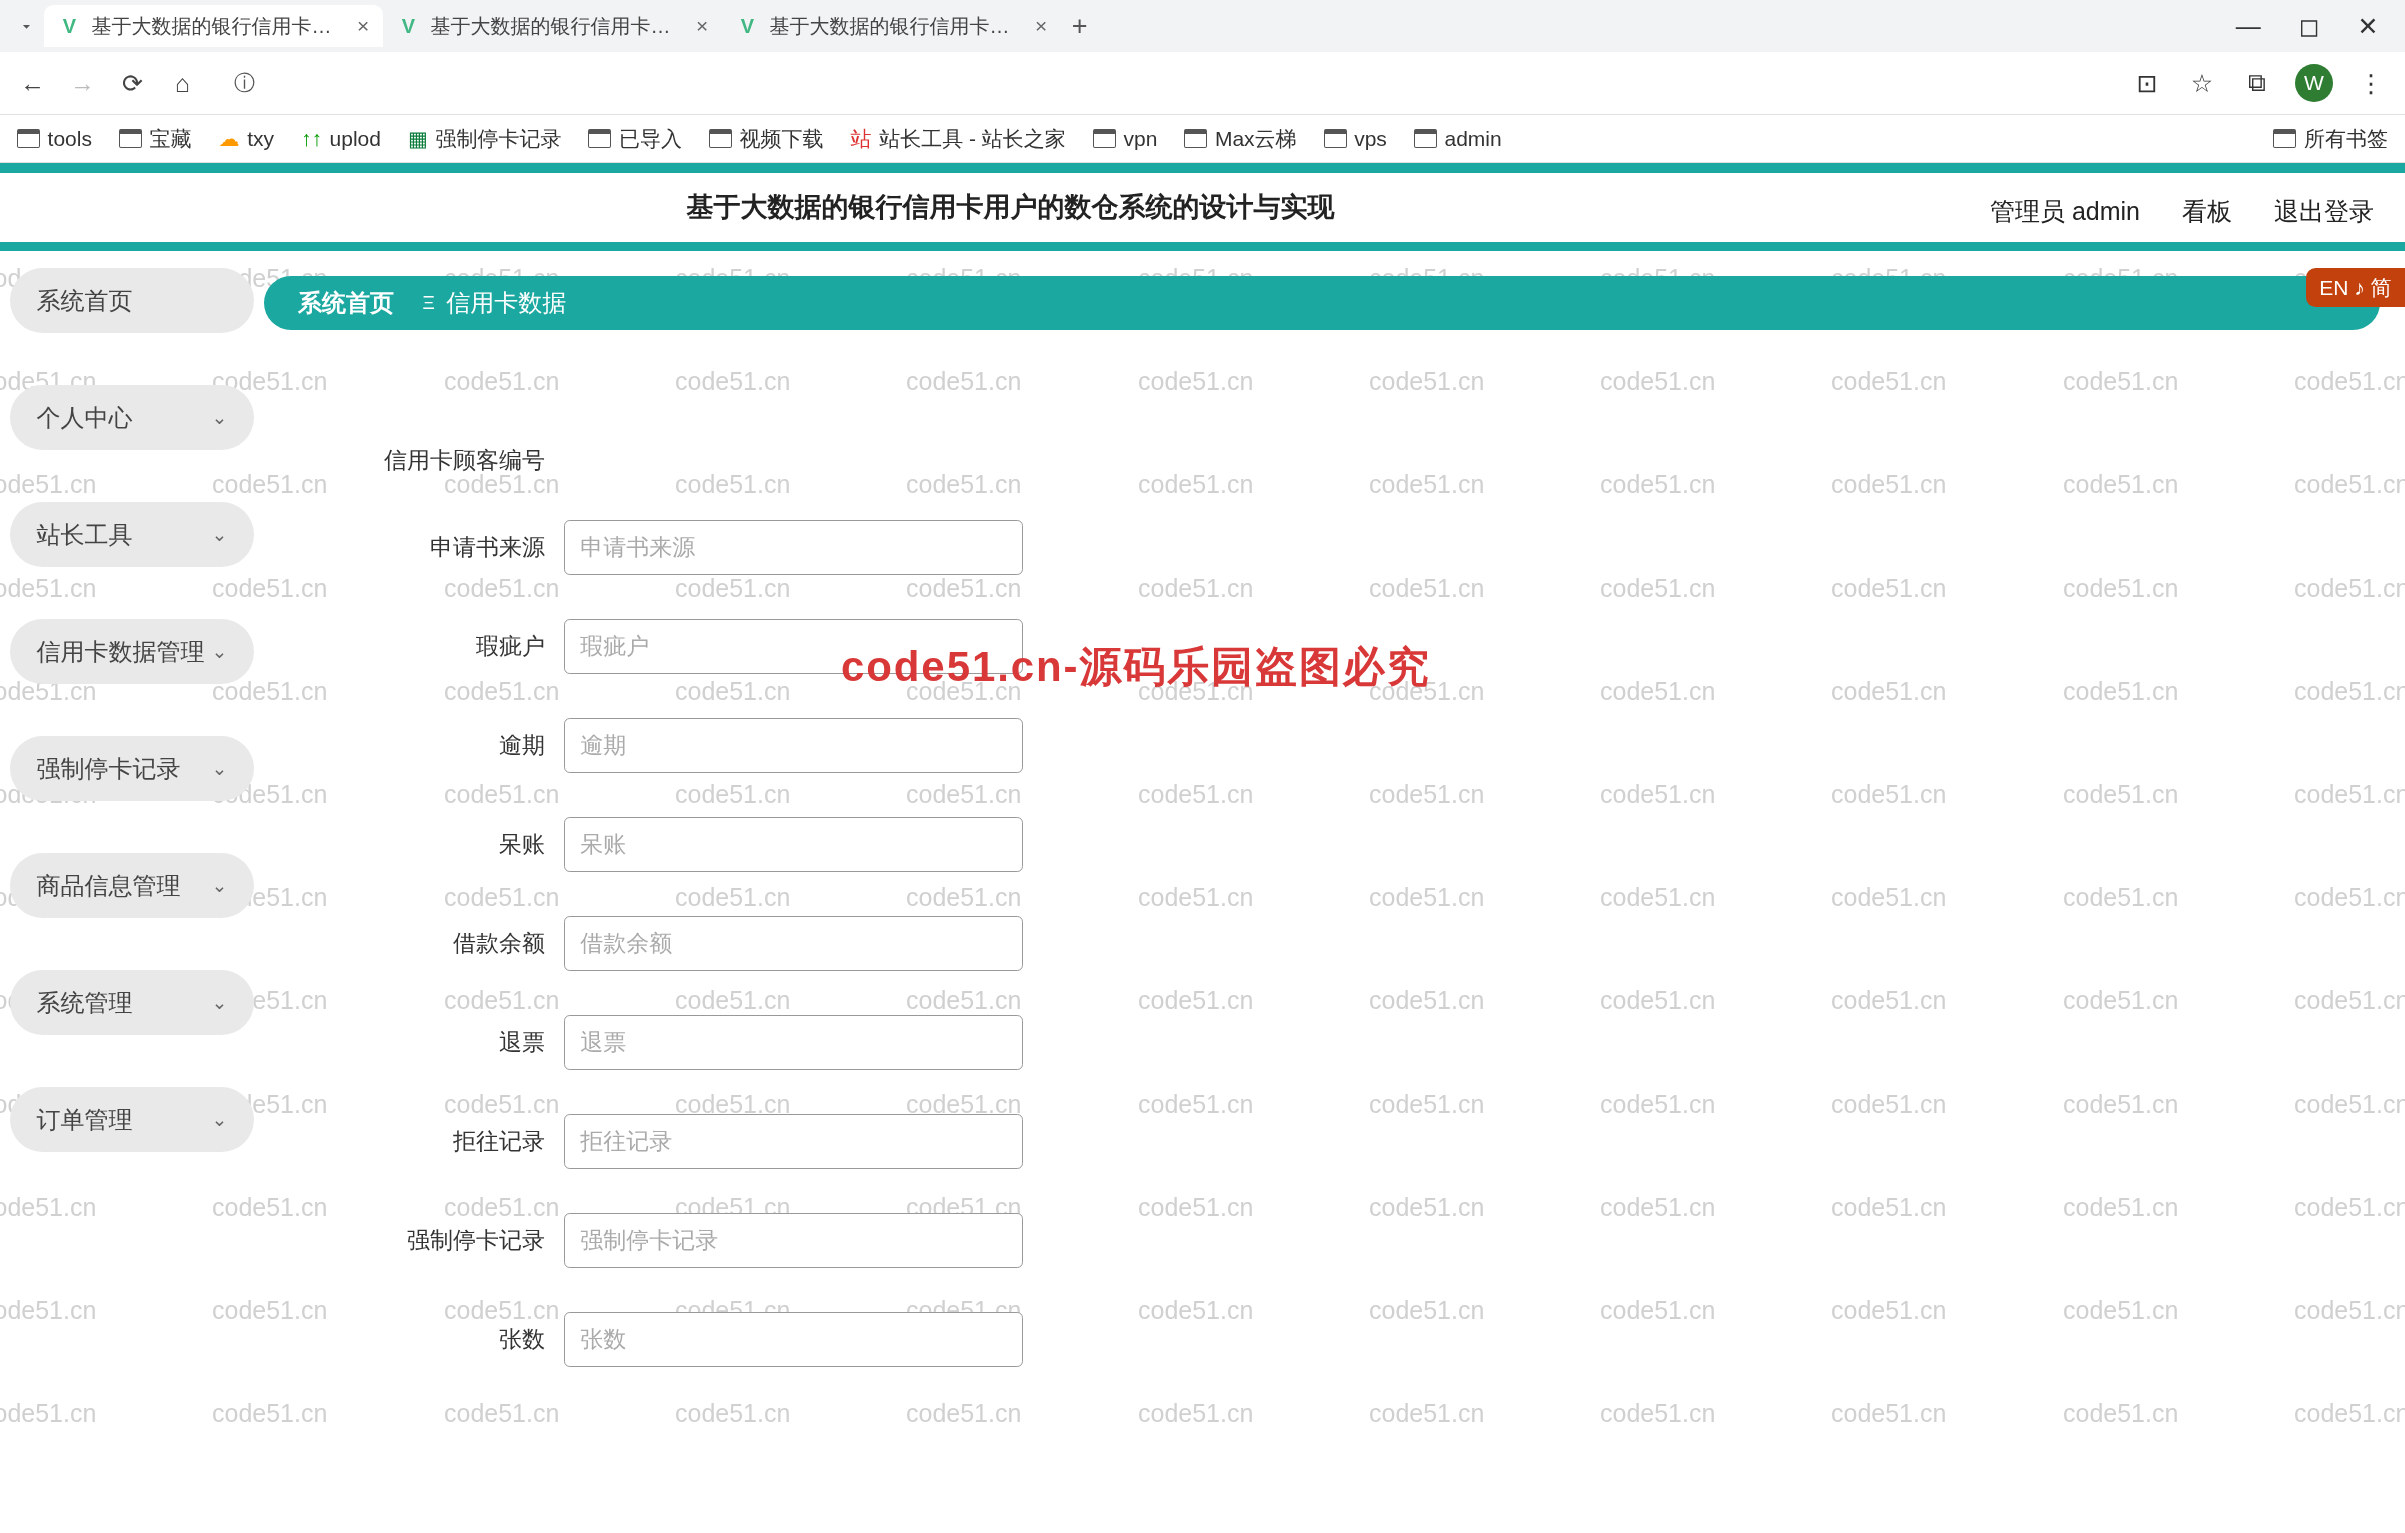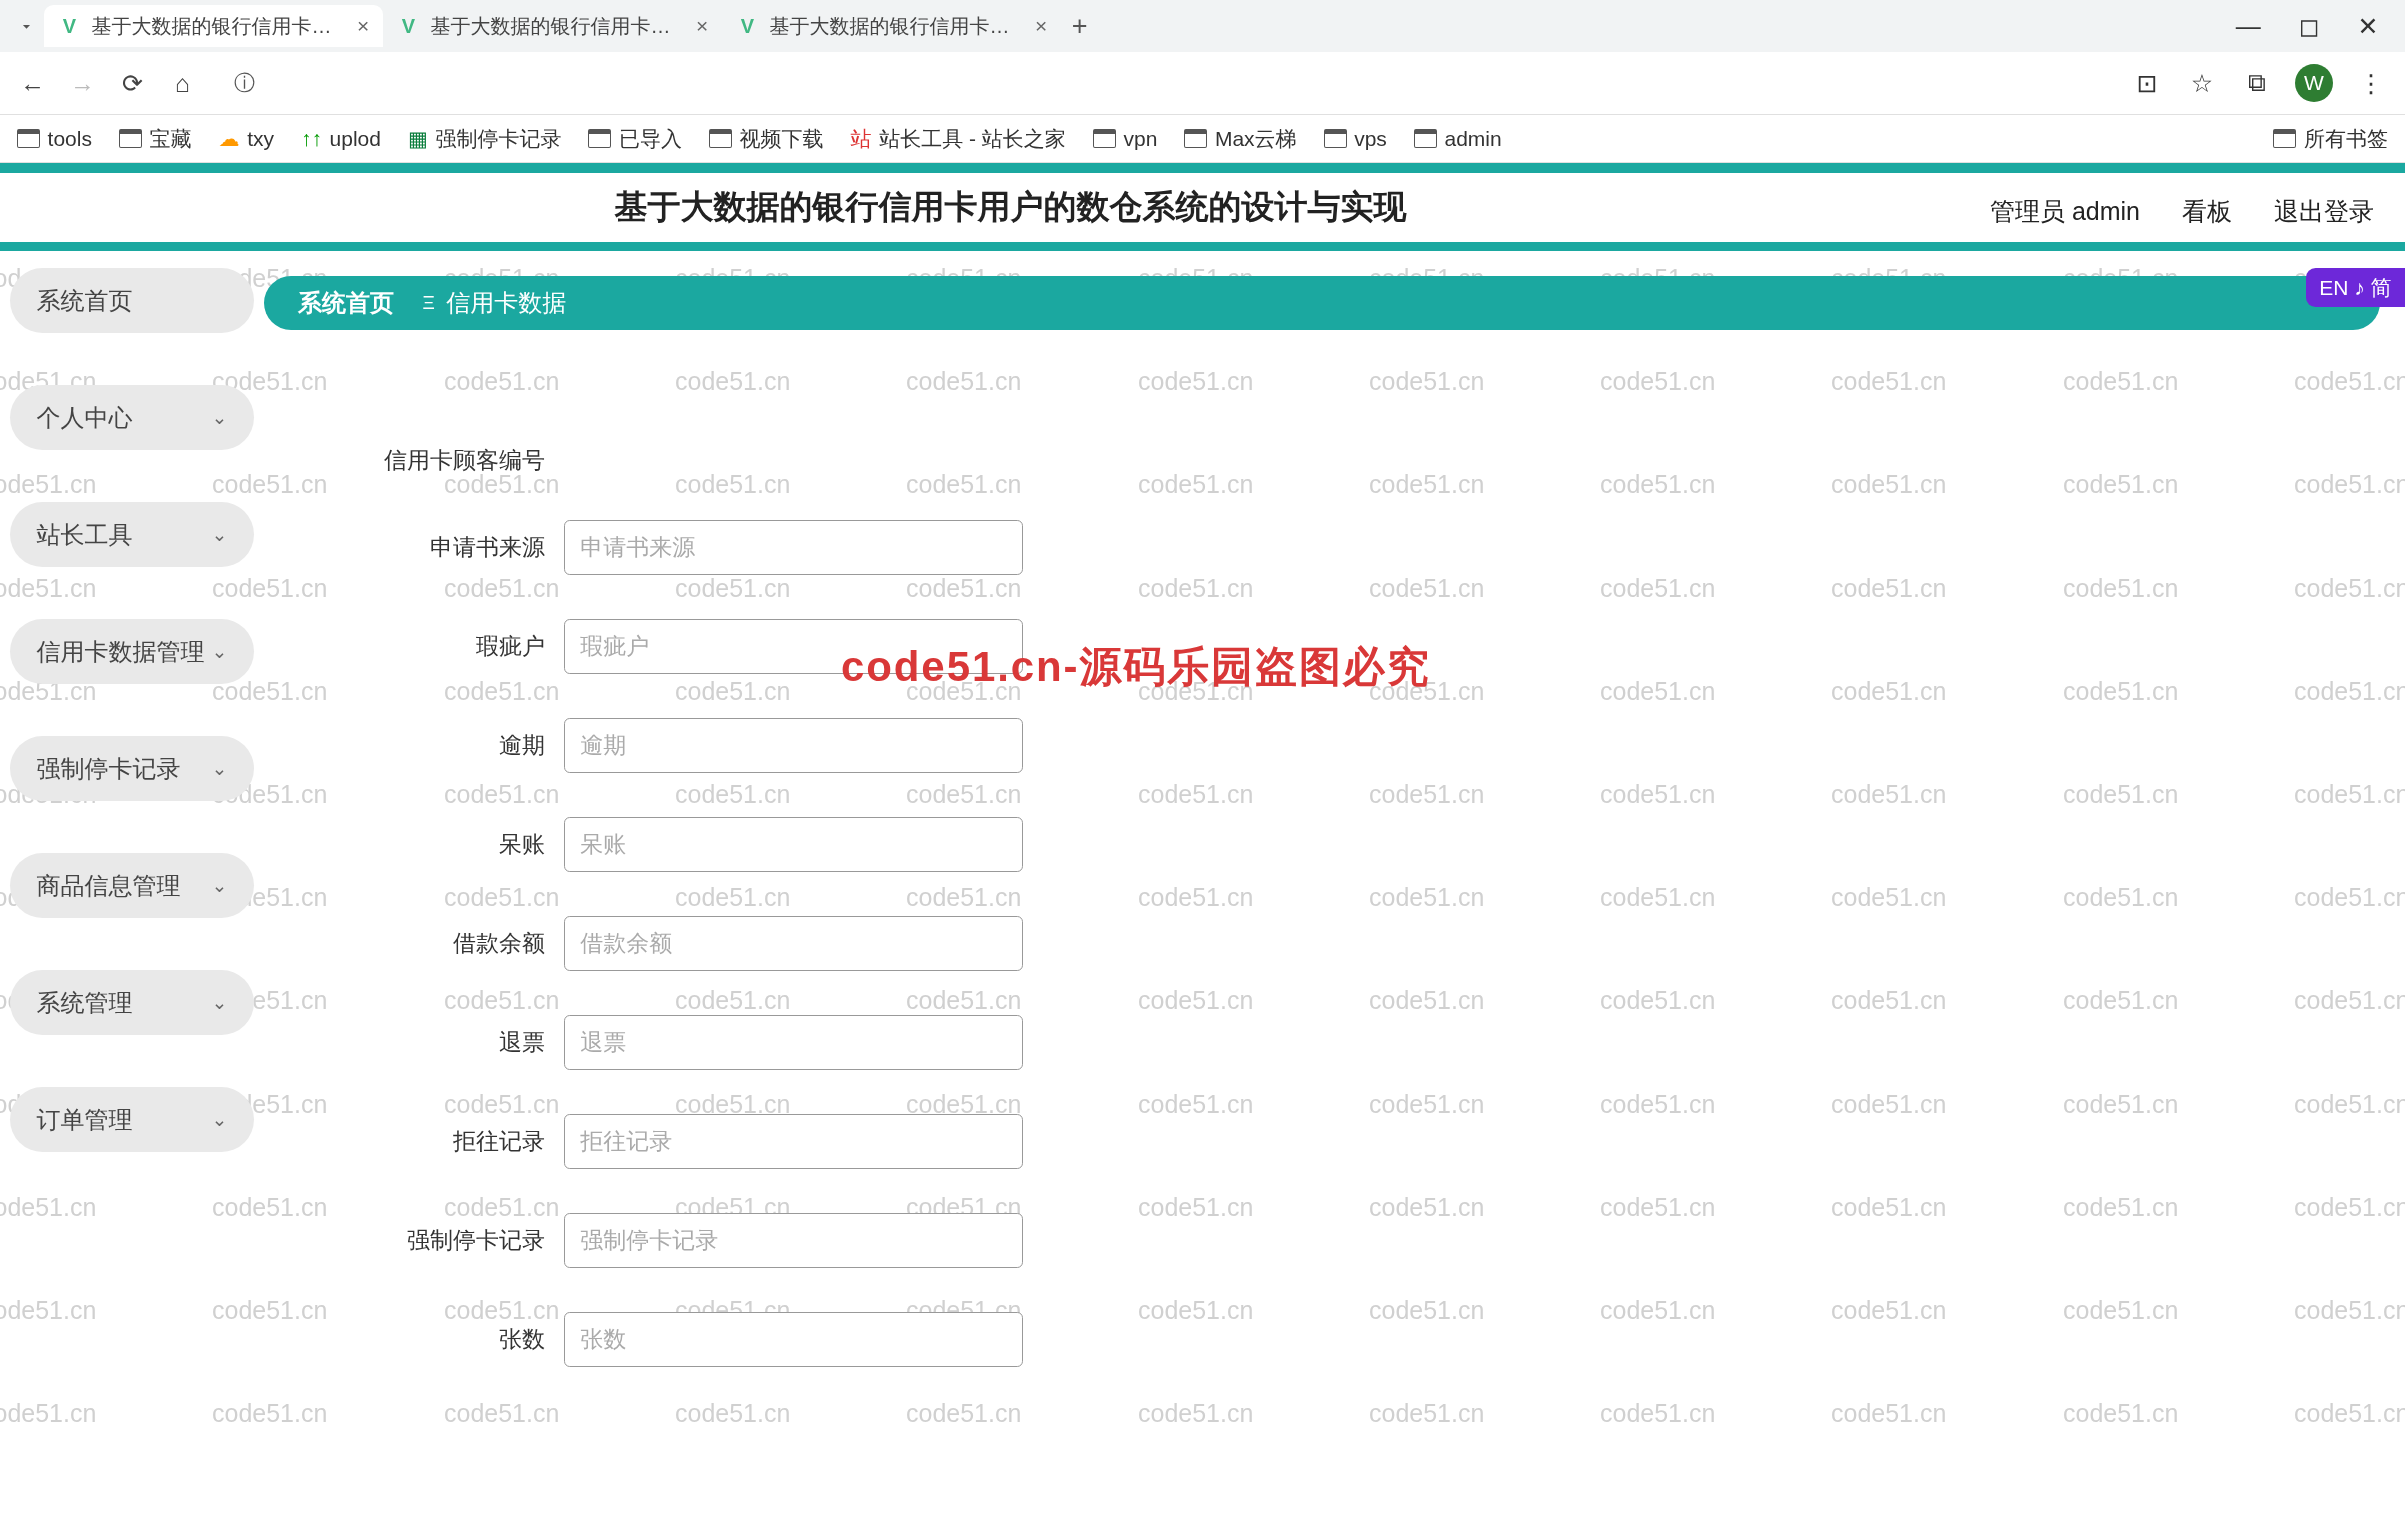--- a/index.html
+++ b/index.html
@@ -33,21 +33,21 @@
 .bookmark { display: flex; align-items: center; gap: 7.6px; font-size: 21px; color: #333; cursor: pointer; }
 .bookmark-icon { width: 23px; height: 19px; border: 1.9px solid #555; border-top: 5.7px solid #555; border-radius: 1.9px; }
 .bookmarks-right { margin-left: auto; }
 
 
 .teal-bar-top { height: 9.6px; background: #1ba8a0; }
 .teal-bar-mid { height: 9.6px; background: #1ba8a0; }
 
 
 .app-header { background: #fff; height: 69px; display: flex; align-items: center; padding: 0 31px; }
-.app-title { flex: 1; text-align: center; font-size: 33px; font-weight: bold; color: #222; }
+.app-title { flex: 1; text-align: center; font-size: 27px; font-weight: bold; color: #222; }
 .header-right { display: flex; align-items: center; gap: 42px; font-size: 25px; color: #222; }
 .header-link { cursor: pointer; margin-top: 8px; }
 
 
 .main-wrap { display: flex; position: relative; }
 
 
 .sidebar { width: 264px; padding: 17px 9.6px; }
 .side-item { background: #e9e9e9; border-radius: 38px; height: 65px; display: flex; align-items: center; padding: 0 27px; margin-bottom: 52px; font-size: 24px; color: #444; cursor: pointer; position: relative; }
 .side-item.first { margin-bottom: 52px; }
@@ -64,21 +64,21 @@
 .form-label { width: 300px; text-align: right; padding-right: 19px; font-size: 23px; color: #333; }
 .form-input { width: 459px; height: 55px; border: 1px solid #999; border-radius: 5.7px; padding: 0 15.3px; font-size: 23px; color: #333; }
 .form-input::placeholder { color: #aaa; }
 
 
 .watermark { position: absolute; inset: 0; pointer-events: none; overflow: hidden; z-index: -1; }
 .wm-text { position: absolute; color: #d0d0d0; font-size: 25px; white-space: nowrap; }
 .wm-big { position: absolute; top: 639px; left: 841px; color: #d93838; font-size: 42px; font-weight: bold; letter-spacing: 1.9px; pointer-events: none; }
 
 
-.lang-badge { position: absolute; top: 268px; right: 0; background: #6d28d9; color: #fff; padding: 5.7px 13.4px; border-radius: 9.6px 0 0 9.6px; font-size: 21px; display: flex; align-items: center; gap: 7.6px; }
+.lang-badge { position: absolute; top: 268px; right: 0; background: #c2410c; color: #fff; padding: 5.7px 13.4px; border-radius: 9.6px 0 0 9.6px; font-size: 21px; display: flex; align-items: center; gap: 7.6px; }
 </style>
 </head>
 <body>
 
 <div class="watermark">
 
 <span class="wm-text" style="left: -19px; top: 57px;">code51.cn</span>
     <span class="wm-text" style="left: 212px; top: 57px;">code51.cn</span>
     <span class="wm-text" style="left: 444px; top: 57px;">code51.cn</span>
     <span class="wm-text" style="left: 675px; top: 57px;">code51.cn</span>

